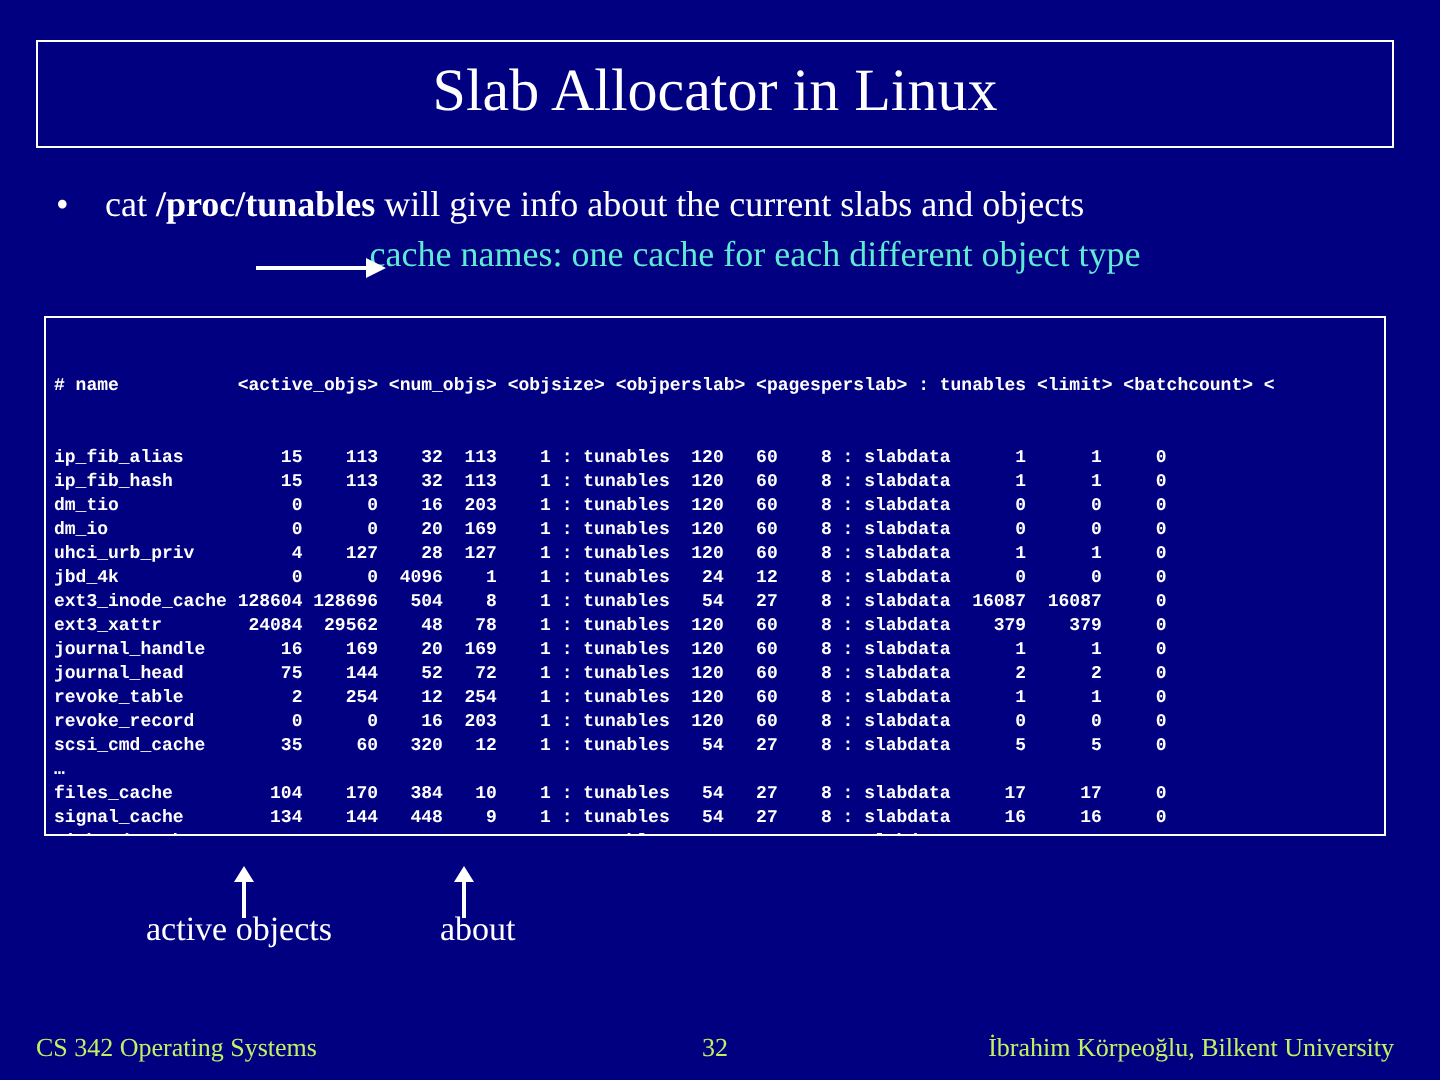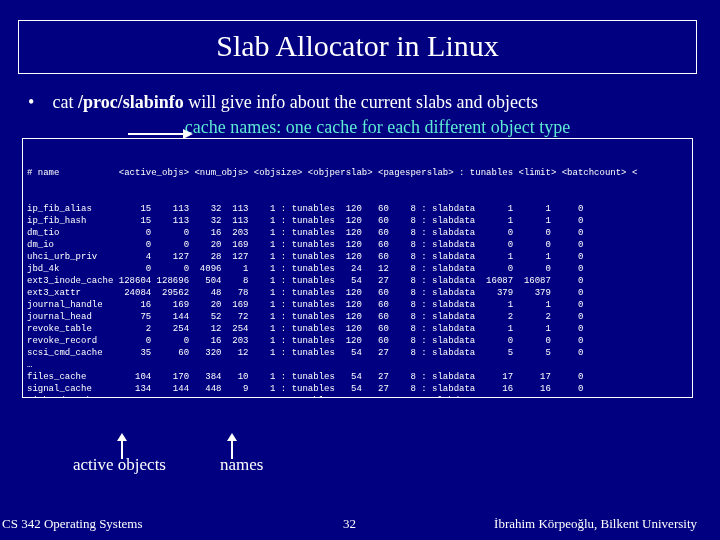--- a/index.html
+++ b/index.html
@@ -57,65 +57,66 @@
   }
   .arrow svg { display:block; }
   .table-wrap {
     font-family: "Courier New", monospace;
     font-size: 9px;
     line-height: 12px;
     color: #ffffff;
     white-space: pre;
     border: 1px solid #ffffff;
     padding: 4px 4px 4px 4px;
-    margin: 0 4px 0 4px;
+    margin: 20px 4px 0 4px;
     position: relative;
     height: 250px;
     overflow: hidden;
+    font-weight: bold;
   }
   .hdr1, .hdr2 { white-space: pre; }
   .annot {
     font-family: "Times New Roman", serif;
     font-size: 17px;
     color: #ffffff;
     position: absolute;
   }
   .annot-active { left: 60px; top: 455px; margin-left: 13px; }
   .annot-size   { left: 220px; top: 455px; }
   .arrow2 {
     position: absolute;
   }
   .footer {
     position: absolute;
     bottom: 8px;
-    left: 2px;
+    left: 18px;
     right: 18px;
     font-family: "Times New Roman", serif;
     font-size: 13px;
-    color: #ffffff;
+    color: #bef264;
     display: flex;
     justify-content: space-between;
   }
   .footer .mid {
     position: absolute;
     left: 50%;
     transform: translateX(-50%);
   }
 </style>
 </head>
 <body>
 
 <div class="slide">
   <div class="title-box">
     <div class="title">Slab Allocator in Linux</div>
   </div>
 
   <div class="bullet-row">
     <span class="bullet">•</span>
-    <span>cat </span><b>/proc/slabinfo</b><span> will give info about the current slabs and objects</span>
+    <span>cat </span><b>/proc/tunables</b><span> will give info about the current slabs and objects</span>
   </div>
 
   <div class="subline">
     <span class="arrow">
       <svg width="65" height="14" viewBox="0 0 65 14">
         <line x1="0" y1="7" x2="55" y2="7" stroke="#ffffff" stroke-width="2"></line>
         <polygon points="55,2 65,7 55,12" fill="#ffffff"></polygon>
       </svg>
     </span>
     <span>cache names: one cache for each different object type</span>
@@ -154,20 +155,20 @@
     </svg>
   </span>
   <span class="arrow2" style="left:225px; top:433px;">
     <svg width="14" height="26" viewBox="0 0 14 26">
       <line x1="7" y1="26" x2="7" y2="6" stroke="#ffffff" stroke-width="2"></line>
       <polygon points="2,8 7,0 12,8" fill="#ffffff"></polygon>
     </svg>
   </span>
 
   <div class="annot annot-active">active objects</div>
-  <div class="annot annot-size">names</div>
+  <div class="annot annot-size">about</div>
 
   <div class="footer">
     <span>CS 342 Operating Systems</span>
     <span class="mid">32</span>
     <span>İbrahim Körpeoğlu, Bilkent University</span>
   </div>
 </div>
 
 </body></html>

